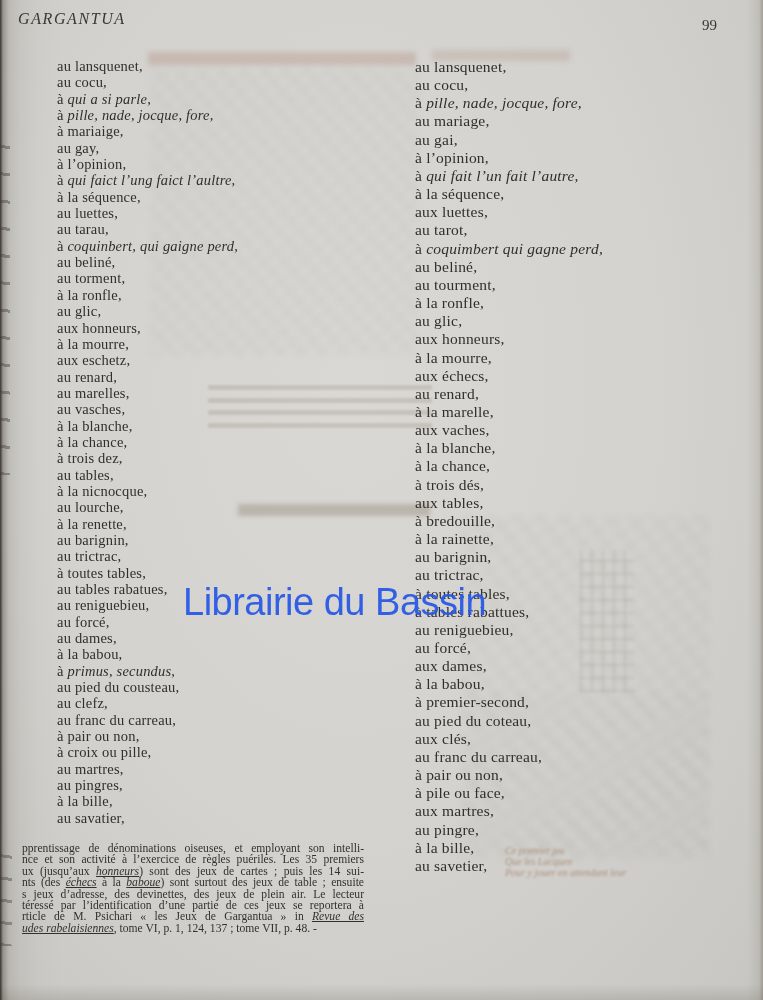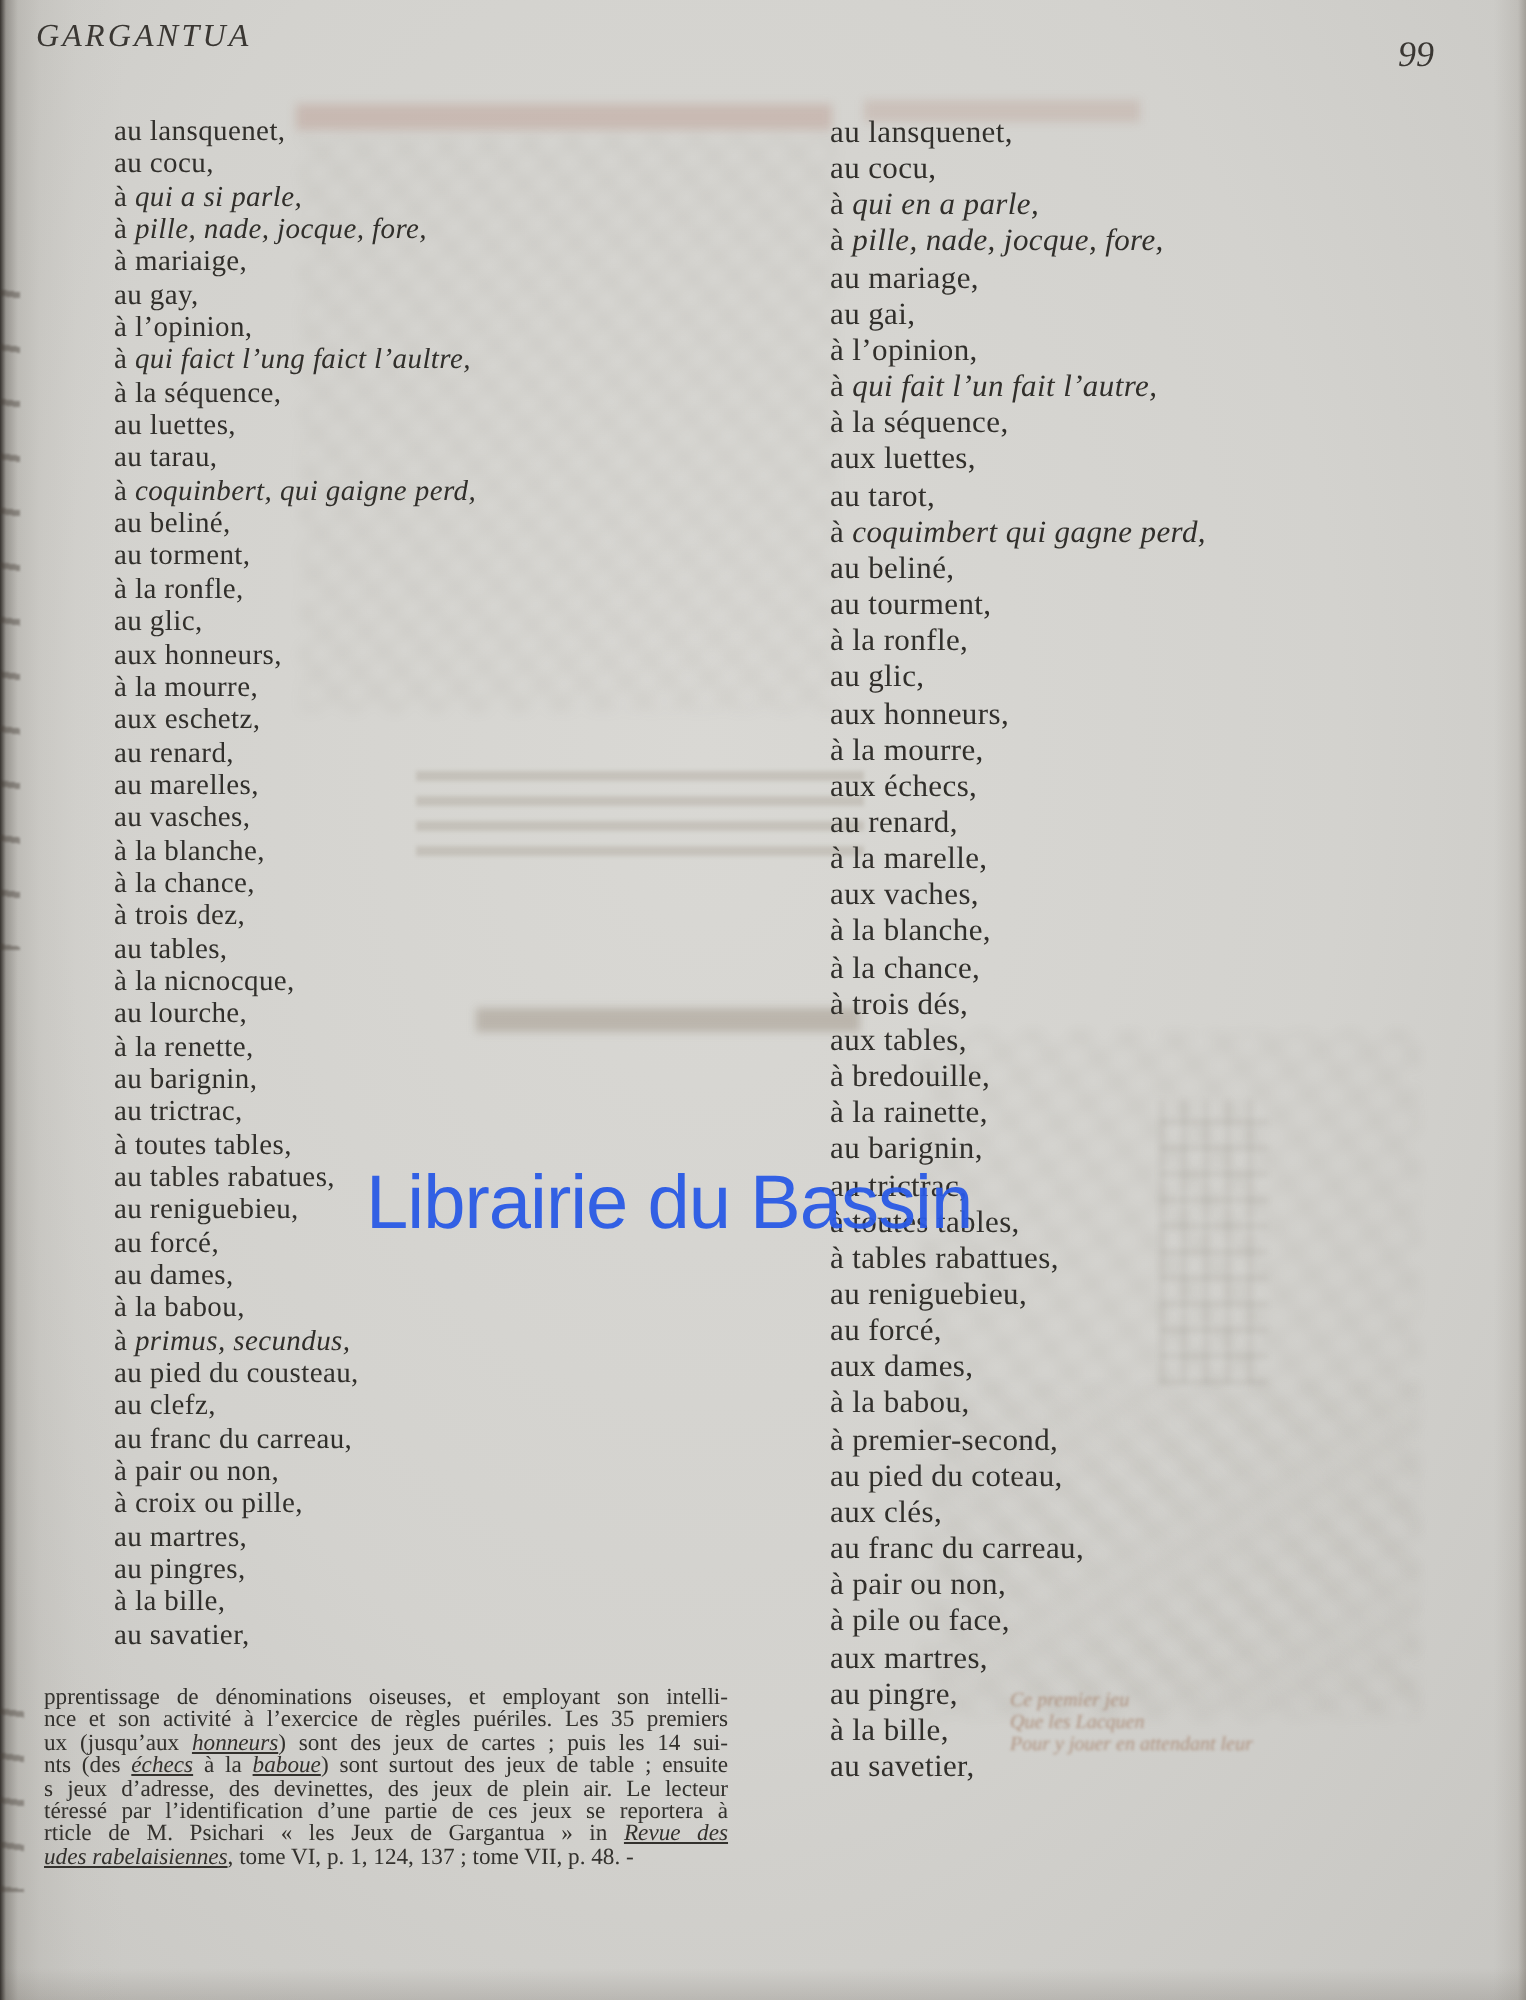--- a/index.html
+++ b/index.html
@@ -10,21 +10,21 @@
       linear-gradient(90deg, rgba(38,34,30,.9) 0px, rgba(84,79,72,.45) 3px, rgba(120,115,106,.22) 9px, rgba(138,133,124,.12) 20px, rgba(158,153,144,.05) 38px, rgba(0,0,0,0) 62px),
       linear-gradient(270deg, rgba(96,88,78,.38) 0px, rgba(128,120,110,.16) 4px, rgba(0,0,0,0) 16px),
       linear-gradient(0deg, rgba(110,104,96,.22) 0px, rgba(0,0,0,0) 16px),
       radial-gradient(ellipse at 46% 38%, #d9d8d4 0%, #d3d2ce 55%, #c7c6c2 100%);
     font-family:"Liberation Serif", serif;
     color:#312f2b;
   }
   
   .header{position:absolute;left:0;top:0;width:100%;height:40px;}
   .book-title{position:absolute;left:18px;top:10px;font-style:italic;font-size:16px;letter-spacing:1.6px;color:#3a3733;}
-  .page-num{position:absolute;right:46px;top:17px;font-style:italic;font-size:18px;color:#3a3733;}
+  .page-num{position:absolute;right:46px;top:17px;font-size:15px;color:#3a3733;}
   
   .col{position:absolute;top:58px;white-space:nowrap;}
   .col-left{left:57px;font-size:14.5px;line-height:16.35px;letter-spacing:.2px;}
   .col-right{left:415px;font-size:15.5px;line-height:18.15px;letter-spacing:.2px;}
   .line em{font-style:italic;}
   
   .footnote{position:absolute;left:2px;top:843px;width:342px;font-size:11.6px;line-height:11.4px;color:#33312d;margin-left:20px;}
   .fn-line{text-align:justify;text-align-last:justify;}
   .fn-line:last-child{text-align-last:left;}
   .fn-line em{font-style:italic;text-decoration:underline;}
@@ -150,21 +150,20 @@
       <div class="line"><span>à pair ou non,</span></div>
       <div class="line"><span>à croix ou pille,</span></div>
       <div class="line"><span>au martres,</span></div>
       <div class="line"><span>au pingres,</span></div>
       <div class="line"><span>à la bille,</span></div>
       <div class="line"><span>au savatier,</span></div>
     </div>
   <div class="col col-right" id="col-right">
       <div class="line"><span>au lansquenet,</span></div>
       <div class="line"><span>au cocu,</span></div>
-      <div class="line"><span>à </span><em>qui en a parle,</em></div>
       <div class="line"><span>à </span><em>pille, nade, jocque, fore,</em></div>
       <div class="line"><span>au mariage,</span></div>
       <div class="line"><span>au gai,</span></div>
       <div class="line"><span>à l’opinion,</span></div>
       <div class="line"><span>à </span><em>qui fait l’un fait l’autre,</em></div>
       <div class="line"><span>à la séquence,</span></div>
       <div class="line"><span>aux luettes,</span></div>
       <div class="line"><span>au tarot,</span></div>
       <div class="line"><span>à </span><em>coquimbert qui gagne perd,</em></div>
       <div class="line"><span>au beliné,</span></div>

